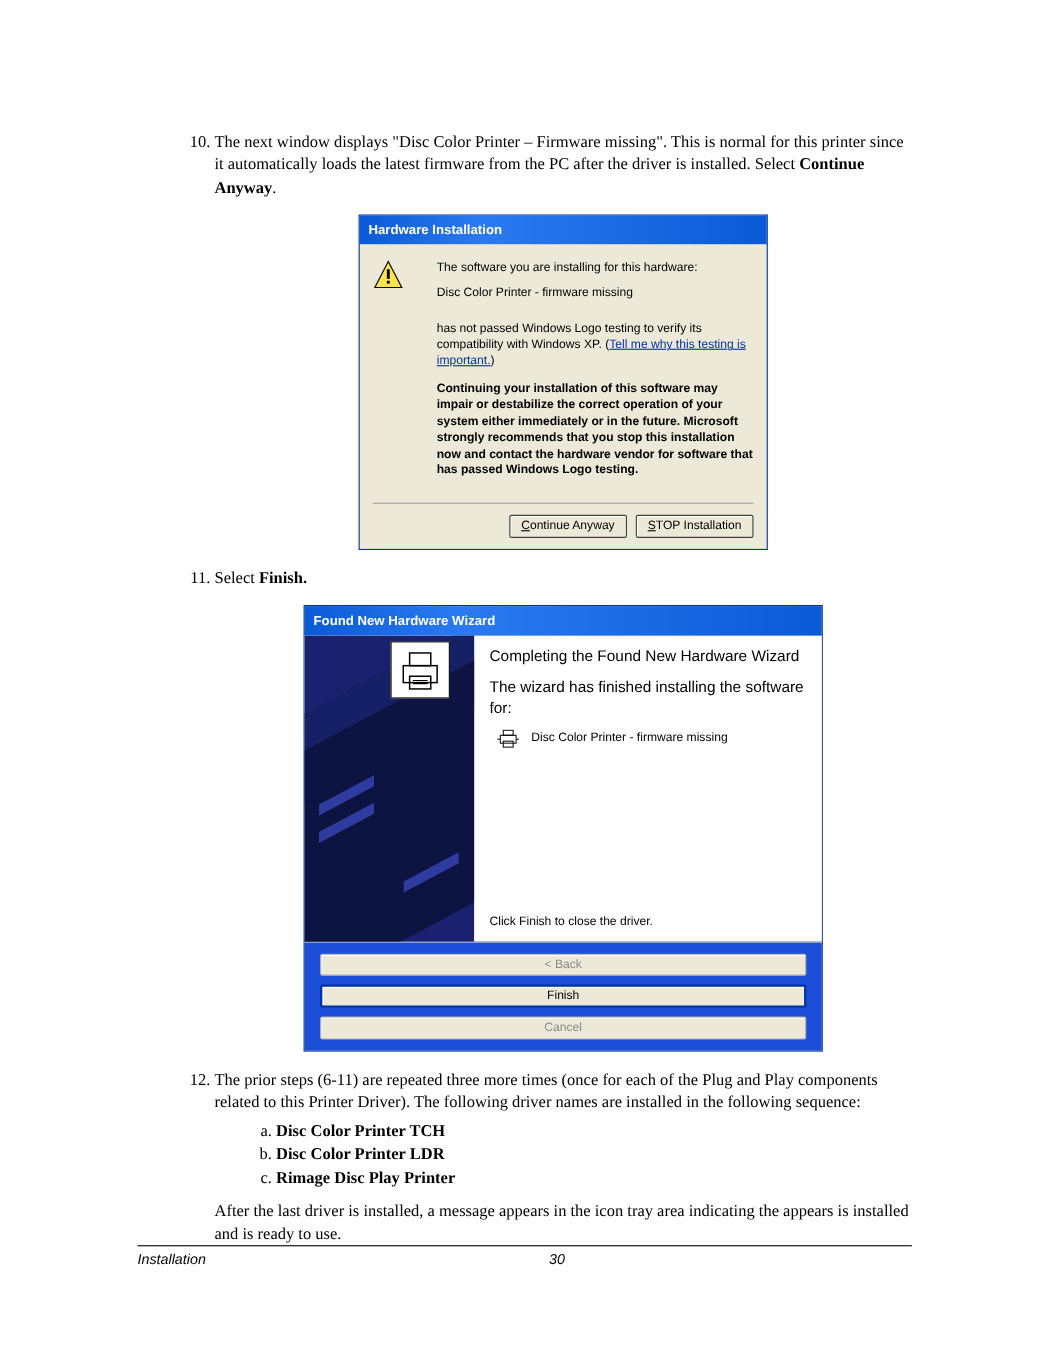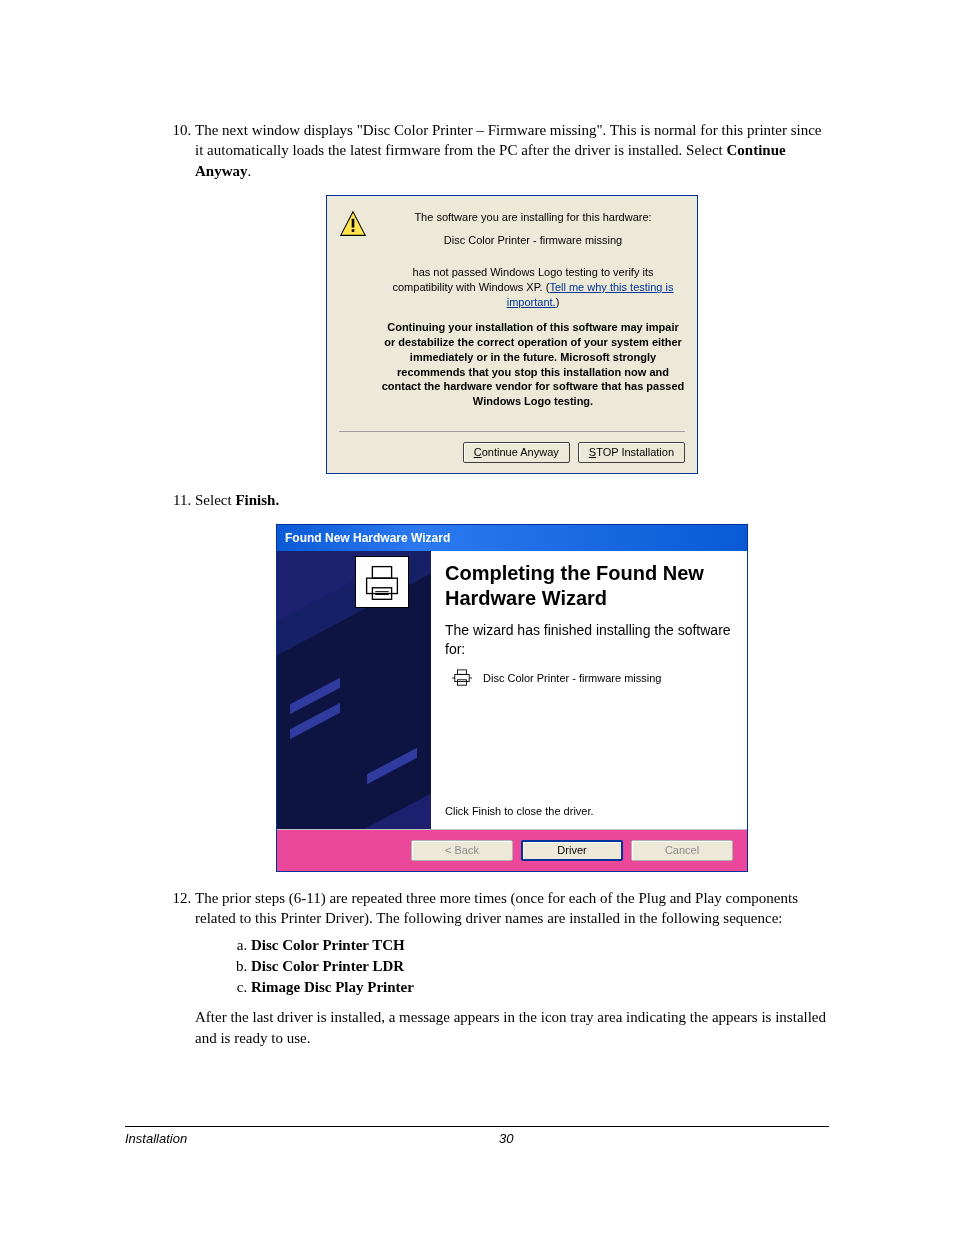--- a/index.html
+++ b/index.html
@@ -52,21 +52,21 @@
     display: flex;
     padding: 14px 12px 8px 12px;
     gap: 12px;
   }
   .warning-icon {
     width: 30px;
     flex: none;
   }
   .warning-icon svg { width: 28px; height: 28px; }
   .dlg1-text { flex: 1; }
-  .dlg1-text p { margin: 0 0 8px 0; text-align: center; }
+  .dlg1-text p { margin: 0 0 8px 16px; }
   .link-blue { color: #003399; text-decoration: underline; cursor: pointer; }
   .dlg1-strong { font-weight: bold; }
   .dlg1-footer {
     padding: 6px 12px 10px 12px;
   }
   .dlg1-hr {
     border: none;
     border-top: 1px solid #a0a0a0;
     margin: 0 0 10px 0;
   }
@@ -147,22 +147,22 @@
     border: 1px solid #000;
   }
   .dlg2-main {
     flex: 1;
     padding: 10px 16px 8px 14px;
     display: flex;
     flex-direction: column;
   }
   .dlg2-heading {
     font-family: Tahoma, Verdana, sans-serif;
-    font-size: 20px;
-    font-weight: 700;
+    font-size: 14px;
+    font-weight: 400;
     margin: 0 0 10px 0;
     line-height: 1.25;
   }
   .dlg2-sub {
     font-size: 14px;
     margin: 0 0 10px 0;
     font-family: Liberation Sans, sans-serif;
   }
   .dlg2-device-row {
     display: flex;
@@ -173,26 +173,27 @@
     padding-left: 6px;
   }
   .dlg2-device-row svg { width: 22px; height: 18px; flex: none; }
   .dlg2-spacer { flex: 1; }
   .dlg2-closehint {
     font-size: 11px;
     font-family: Tahoma, sans-serif;
     margin-bottom: 2px;
   }
   .dlg2-footer {
-    background: #ec4899;
+    background: #1d4ed8;
     padding: 10px 14px;
     display: flex;
-    justify-content: flex-end;
+    justify-content: space-between;
     gap: 8px;
     border-top: 1px solid #c0c0c0;
+    flex-direction: column;
   }
   
   ol.sub {
     list-style: lower-alpha;
     padding-left: 56px;
     margin: 6px 0 10px 0;
     font-size: 15px;
   }
   ol.sub li { margin-bottom: 1px; }
   .footer-rule {
@@ -220,20 +221,21 @@
 
 <div class="page">
 
   <ol class="main" start="10">
 
     <li>
       <span>The next window displays "Disc Color Printer – Firmware missing". This is normal for this printer since it automatically loads the latest firmware from the PC after the driver is installed. Select </span><span class="bold">Continue Anyway</span><span>.</span>
 
       <div class="screenshot-wrap">
         <div class="dlg dlg1">
+          <div class="dlg-title">Hardware Installation</div>
           <div class="dlg1-body">
             <div class="warning-icon">
               <svg viewBox="0 0 32 32">
                 <polygon points="16,2 30,29 2,29" fill="#ffe34f" stroke="#000" stroke-width="1.2"></polygon>
                 <rect x="14.5" y="10" width="3" height="10" fill="#000"></rect>
                 <rect x="14.5" y="22" width="3" height="3" fill="#000"></rect>
               </svg>
             </div>
             <div class="dlg1-text">
               <p>The software you are installing for this hardware:</p>
@@ -289,21 +291,21 @@
                   <path d="M1 10 L4 10 M20 10 L23 10" stroke="#000"></path>
                 </svg>
                 <span>Disc Color Printer - firmware missing</span>
               </div>
               <div class="dlg2-spacer"></div>
               <p class="dlg2-closehint">Click Finish to close the driver.</p>
             </div>
           </div>
           <div class="dlg2-footer">
             <div class="btn disabled">&lt; Back</div>
-            <div class="btn default">Driver</div>
+            <div class="btn default">Finish</div>
             <div class="btn disabled">Cancel</div>
           </div>
         </div>
       </div>
     </li>
 
     <li>
       <span>The prior steps (6-11) are repeated three more times (once for each of the Plug and Play components related to this Printer Driver).  The following driver names are installed in the following sequence:</span>
       <ol class="sub">
         <li><span class="bold">Disc Color Printer TCH</span></li>

